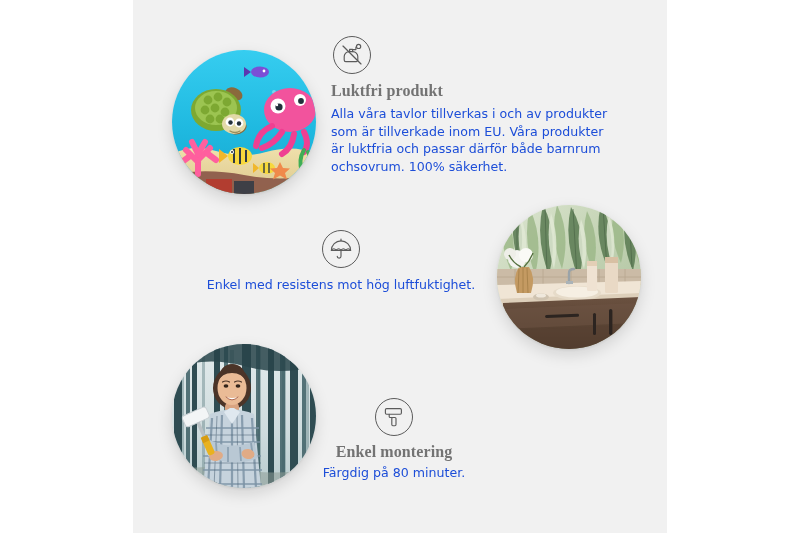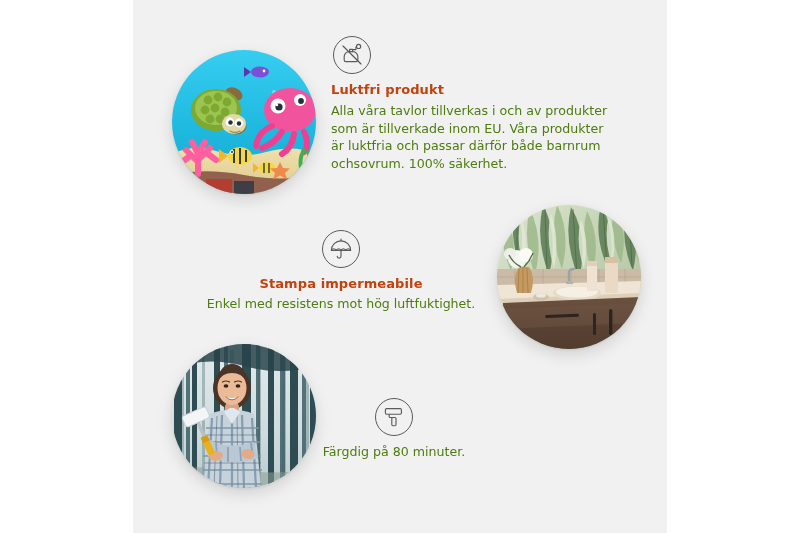--- a/index.html
+++ b/index.html
@@ -38,29 +38,30 @@
 
   .feat-icon {
     width:38px; height:38px;
     border:1.4px solid #5b5b5b;
     border-radius:50%;
     display:flex; align-items:center; justify-content:center;
   }
   .feat-icon svg { display:block; }
 
   .feat-title {
-    font-size:13px;
+    font-size:16px;
     font-weight:bold;
-    color:#c2410c;
+    color:#737373;
     letter-spacing:0.1px;
+    font-family:Liberation Serif, serif;
   }
   .feat-desc {
     font-size:12.6px;
     line-height:17.6px;
-    color:#4d7c0f;
+    color:#1d4ed8;
   }
 
   
   #feature-odourless { left:331px; top:36px; width:300px; text-align:left; }
   #feature-odourless .feat-icon { margin:0 0 8px 2px; }
   #feature-odourless .feat-title { margin-bottom:5px; }
   #feature-odourless .feat-desc { width:289px; }
 
   
   #feature-waterproof { left:196px; top:230px; width:290px; text-align:center; }
@@ -421,30 +422,30 @@
     <div class="feat-icon">
       <svg width="26" height="26" viewBox="0 0 26 26" xmlns="http://www.w3.org/2000/svg">
         <g fill="none" stroke="#5b5b5b" stroke-width="1.15" stroke-linecap="round" stroke-linejoin="round">
           <path d="M3.4 14.4 a9.6 9.6 0 0 1 19.2 0 Z"></path>
           <path d="M3.4 14.4 q2.4 -3.4 4.8 0 q2.4 -3.4 4.8 0 q2.4 -3.4 4.8 0 q2.4 -3.4 4.8 0"></path>
           <path d="M13 14.4 V20.3 a1.9 1.9 0 0 1 -3.8 0"></path>
           <path d="M13 4.8 V3.1"></path>
         </g>
       </svg>
     </div>
-    <div class="feat-title">Stampa impermeabile</div>
     <div class="feat-desc">Enkel med resistens mot hög luftfuktighet.</div>
   </div>
 
   <div class="feature" id="feature-mounting">
     <div class="feat-icon">
       <svg width="26" height="26" viewBox="0 0 26 26" xmlns="http://www.w3.org/2000/svg">
         <g fill="none" stroke="#5b5b5b" stroke-width="1.15" stroke-linecap="round" stroke-linejoin="round">
           <rect x="4.4" y="4.6" width="16" height="5.6" rx="1.2"></rect>
           <path d="M8.2 10.2 v2.2 a1.1 1.1 0 0 0 1.1 1.1 h2.1"></path>
           <rect x="10.8" y="13.5" width="4.2" height="8.2" rx="1.1"></rect>
         </g>
       </svg>
     </div>
+    <div class="feat-title">Enkel montering</div>
     <div class="feat-desc">Färgdig på 80 minuter.</div>
   </div>
 
 </div>
 
 </body></html>

